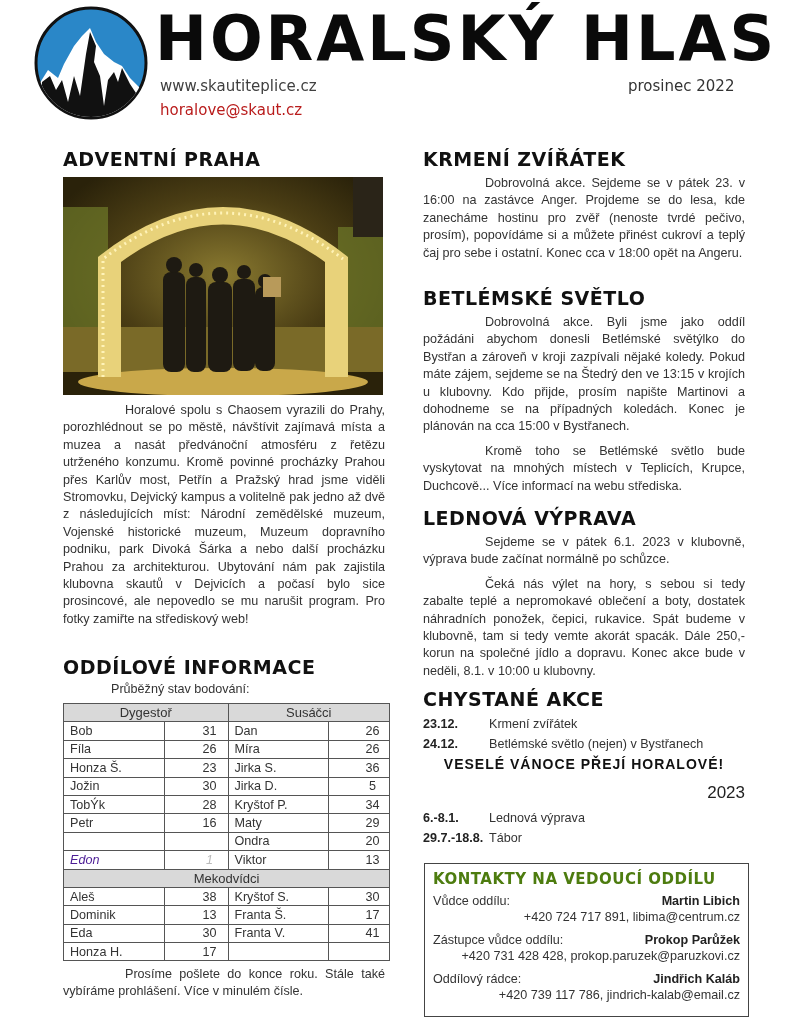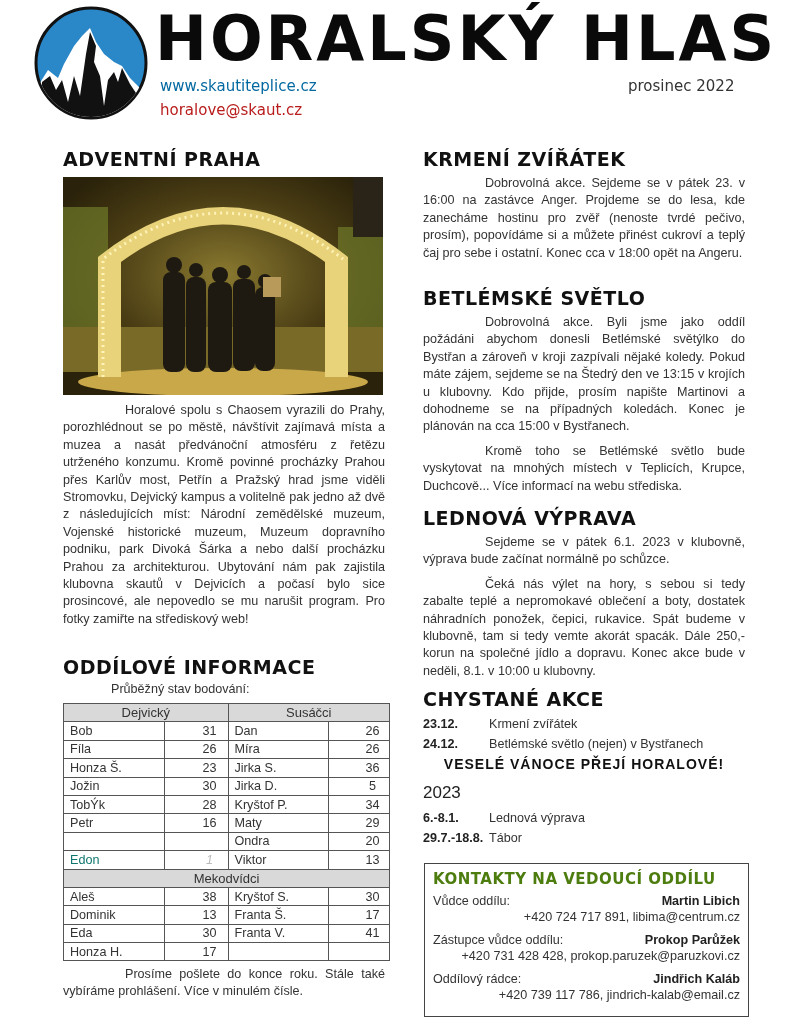--- a/index.html
+++ b/index.html
@@ -2,21 +2,21 @@
 <html><head>
 <meta charset="utf-8">
 <style>
   * { box-sizing: border-box; margin: 0; padding: 0; }
   html, body { width: 801px; height: 1024px; background: #ffffff; overflow: hidden; }
   body { position: relative; font-family: "DejaVu Sans", sans-serif; color: #222; }
 
   
   .logo { position: absolute; left: 34px; top: 6px; width: 114px; height: 114px; }
   .title { position: absolute; left: 155px; top: -6px; font-family: "DejaVu Sans", sans-serif; font-weight: bold; font-size: 62px; letter-spacing: 3px; color: #0a0a0a; white-space: nowrap; line-height: 90px; }
-  .web { position: absolute; left: 160px; top: 77px; font-size: 15px; color: #0369a1; }
+  .web { position: absolute; left: 160px; top: 77px; font-size: 15px; color: #404040; }
   .mail { position: absolute; left: 160px; top: 101px; font-size: 15px; color: #b91c1c; }
   .issue { position: absolute; left: 628px; top: 77px; font-size: 15px; color: #333; }
 
   h2 { font-family: "DejaVu Sans", sans-serif; font-weight: bold; font-size: 19px; letter-spacing: 0.5px; color: #111; white-space: nowrap; }
   .col { position: absolute; }
   .p { font-family: "Liberation Sans", sans-serif; font-size: 12.6px; line-height: 17.4px; text-align: justify; color: #333; text-indent: 62px; }
   .gap { margin-top: 7px; }
 
   
   .photo { position: absolute; left: 63px; top: 177px; width: 320px; height: 218px; overflow: hidden; background: #3a2e12; }
@@ -25,21 +25,21 @@
   .score { position: absolute; left: 63px; top: 703px; width: 327px; border-collapse: collapse; font-family: "Liberation Sans", sans-serif; font-size: 12.6px; color: #333; }
   .score td, .score th { border: 1px solid #555; height: 18.4px; padding: 0 6px; font-weight: normal; }
   .score th { background: #d9d9d9; text-align: center; font-size: 13px; }
   .score td.n { text-align: center; padding-left: 33px; }
   .score col.c1 { width: 101px; } .score col.c2 { width: 64px; } .score col.c3 { width: 101px; } .score col.c4 { width: 61px; }
 
   .events { font-family: "Liberation Sans", sans-serif; font-size: 12.6px; color: #333; }
   .ev { display: flex; height: 20px; align-items: center; }
   .ev .d { width: 66px; font-weight: bold; color: #222; }
   .xmas { text-align: center; font-weight: bold; font-size: 14px; letter-spacing: 1px; color: #111; margin-top: 2px; height: 22px; }
-  .year { text-align: left; font-size: 17px; color: #222; height: 30px; line-height: 30px; }
+  .year { text-align: right; font-size: 17px; color: #222; height: 30px; line-height: 30px; }
 
   .contacts { position: absolute; left: 424px; top: 863px; width: 325px; height: 154px; border: 1px solid #444; padding: 6px 8px; font-family: "Liberation Sans", sans-serif; font-size: 12.6px; color: #333; }
   .contacts h3 { font-family: "DejaVu Sans", sans-serif; font-weight: bold; font-size: 15px; letter-spacing: 0.5px; color: #4d7c0f; margin-bottom: 4px; }
   .crow { display: flex; justify-content: space-between; height: 17px; align-items: center; }
   .crow .name { font-weight: bold; color: #222; }
   .cinfo { text-align: right; height: 22px; line-height: 17px; }
 </style>
 </head>
 <body>
 
@@ -107,21 +107,21 @@
 </div>
 <table class="score">
   <colgroup>
       <col class="c1">
       <col class="c2">
       <col class="c3">
       <col class="c4">
     </colgroup>
   <tbody>
       <tr>
-    <th colspan="2">Dejvický</th>
+    <th colspan="2">Dygestoř</th>
     <th colspan="2">Susáčci</th>
   </tr>
   <tr>
         <td>Bob</td>
         <td class="n">31</td>
         <td>Dan</td>
         <td class="n">26</td>
       </tr>
   <tr>
         <td>Fíla</td>
@@ -153,21 +153,21 @@
         <td>Maty</td>
         <td class="n">29</td>
       </tr>
   <tr>
         <td></td>
         <td class="n"></td>
         <td>Ondra</td>
         <td class="n">20</td>
       </tr>
   <tr>
-        <td style="color:#0f766e;">Edon</td>
+        <td style="color:#4c1d95;font-style:italic">Edon</td>
         <td class="n" style="color:#bbb;font-style:italic">1</td>
         <td>Viktor</td>
         <td class="n">13</td>
       </tr>
   <tr>
     <th colspan="4">Mekodvídci</th>
   </tr>
   <tr>
         <td>Aleš</td>
         <td class="n">38</td>

